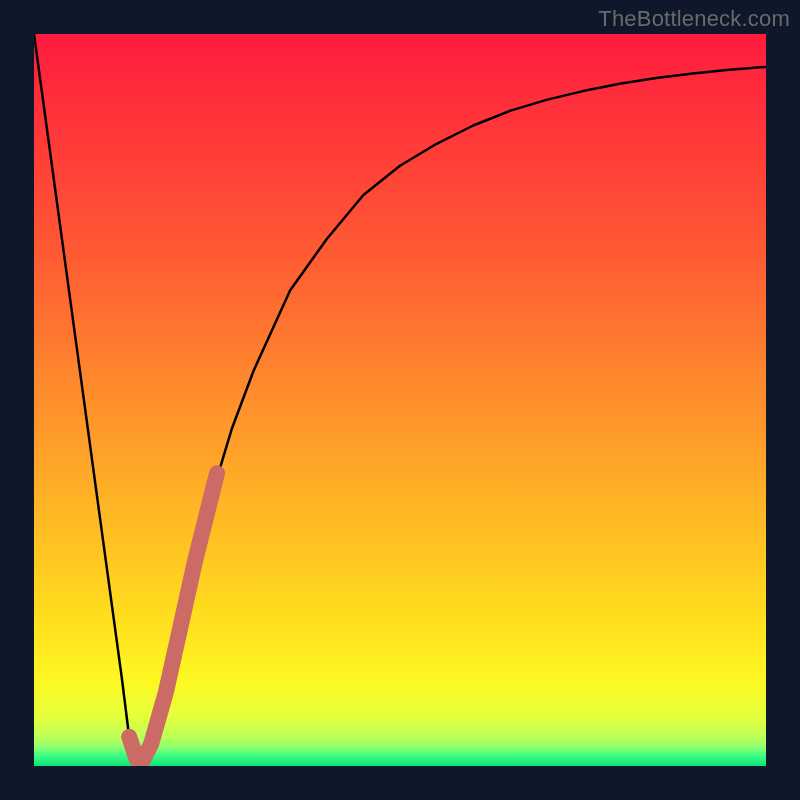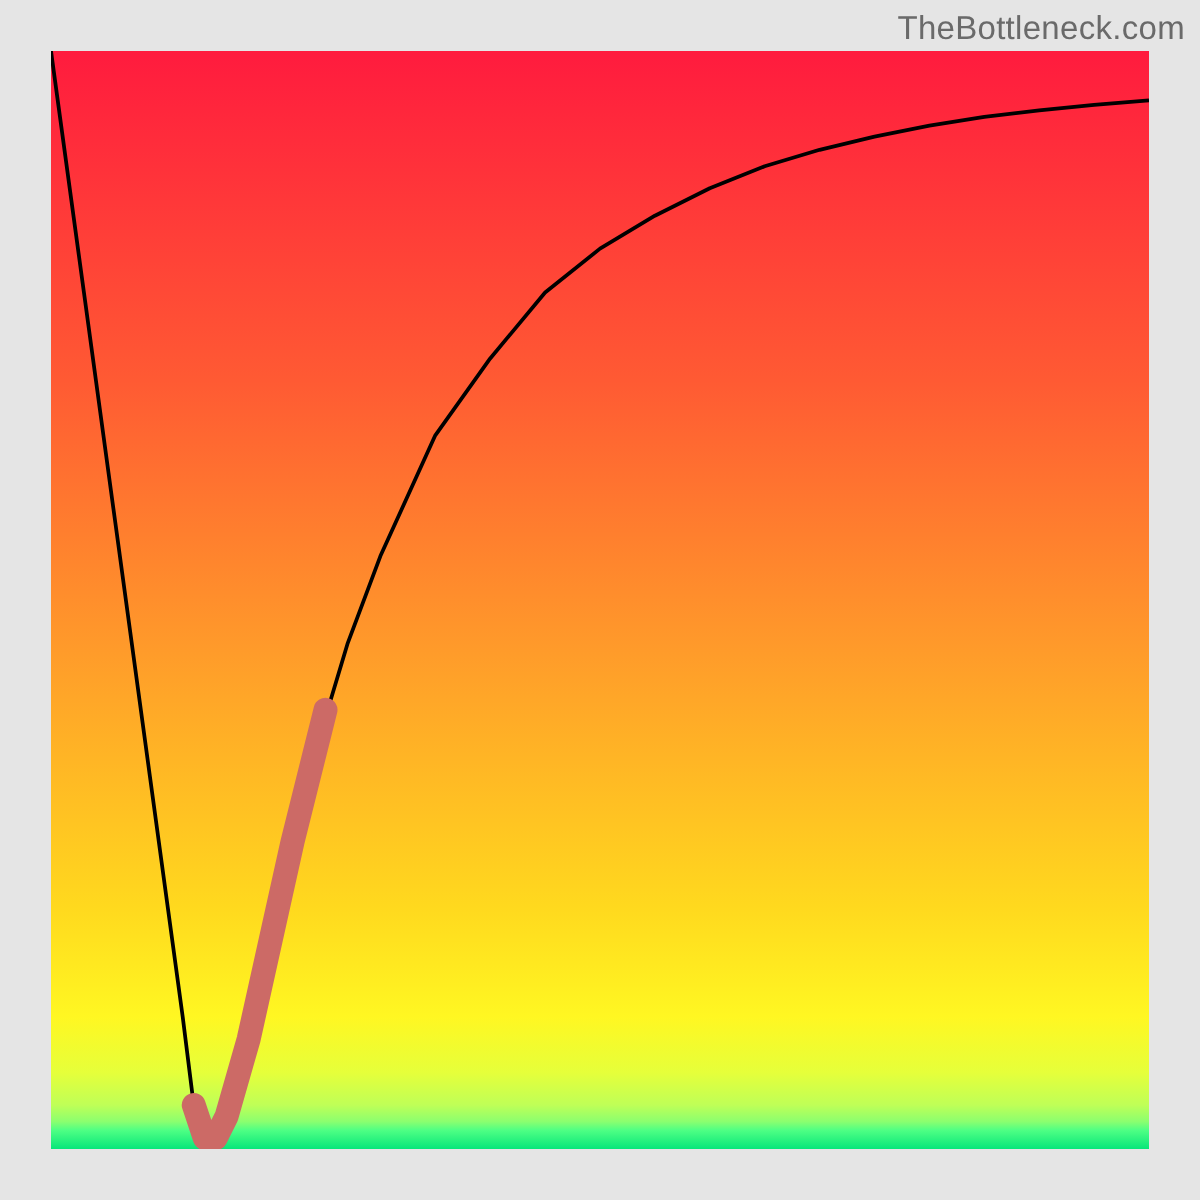--- a/index.html
+++ b/index.html
@@ -8,21 +8,21 @@
     width: 800px;
     height: 800px;
     overflow: hidden;
     background: #000;
     font-family: Arial, Helvetica, sans-serif;
   }
   .frame {
     position: relative;
     width: 800px;
     height: 800px;
-    background: #e5e5e5;
+    background: #0f172a;
   }
   .plot {
     position: absolute;
     left: 34px;
     top: 34px;
     width: 732px;
     height: 732px;
     background: linear-gradient(
       to bottom,
       var(--c0) 0%,

